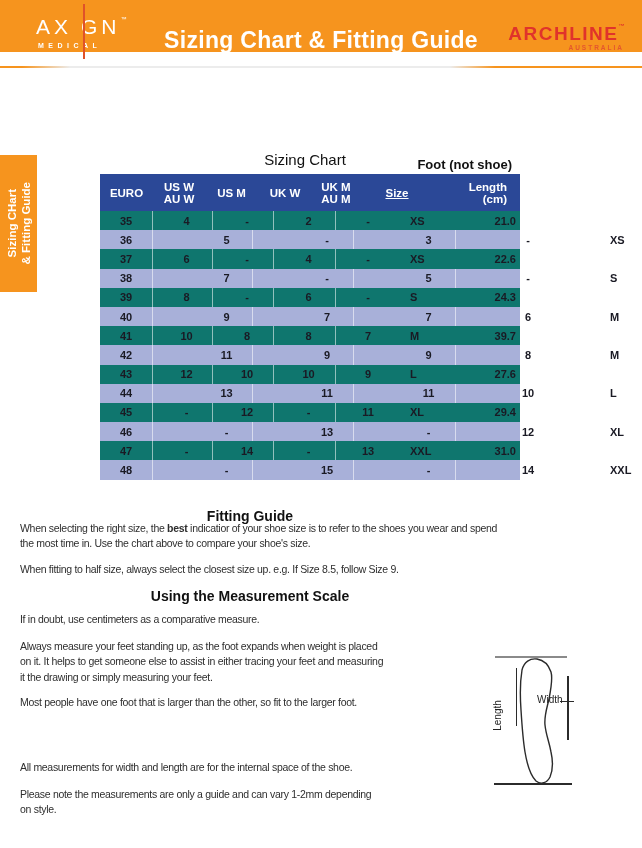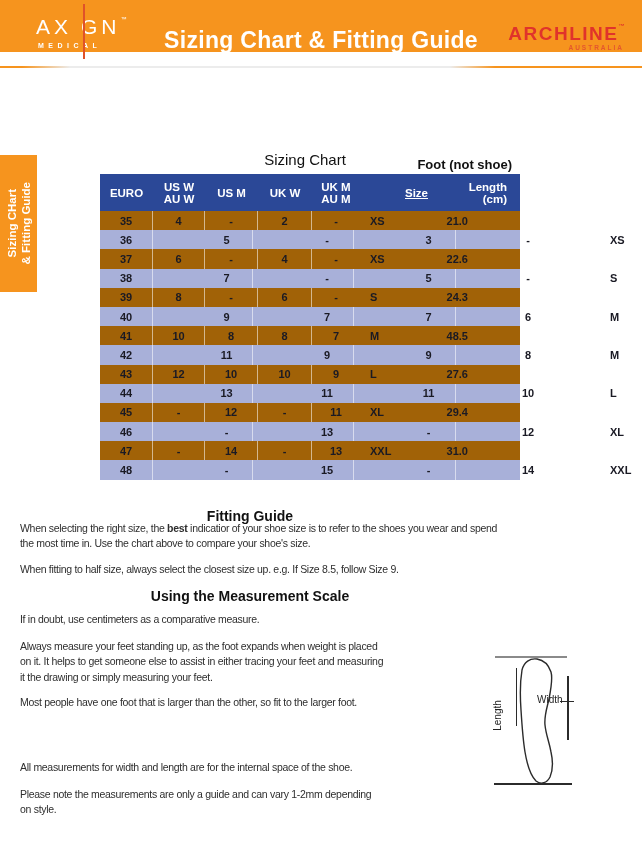--- a/index.html
+++ b/index.html
@@ -31,24 +31,24 @@
     color:#fff; font-weight:bold; font-size:11.5px; line-height:14px; text-align:center; white-space:pre-line; }
   
   .chart-title { position:absolute; left:95px; top:151px; width:420px; text-align:center;
     font-size:15px; font-weight:normal; color:#111; }
   .foot-note { position:absolute; right:130px; top:157px; font-size:13px; font-weight:bold; color:#111; }
   .sizing-table { position:absolute; left:100px; top:174px; width:420px; }
   .tgrid { display:grid; grid-template-columns:53px 52px 53px 54px 48px 68px 92px; }
   .thead { background:#2B4897; height:37px; }
   .th { color:#fff; font-size:11.5px; font-weight:bold; line-height:12px;
     display:flex; flex-direction:column; justify-content:center; align-items:center; }
-  .th.col5 { align-items:flex-end; padding-left:6px;text-decoration:underline; }
+  .th.col5 { align-items:center; padding-left:6px;text-decoration:underline; }
   .th.col6 { align-items:flex-end; padding-right:13px; }
   .trow { height:19.2px; }
-  .trow.alt0 { background:#a16207; }
+  .trow.alt0 { background:#0f766e;gap:8px; }
   .trow.alt1 { background:#A8B0D9;gap:48px; }
   .td { font-size:11px; font-weight:bold; color:#1A1A24;
     display:flex; align-items:center; justify-content:center; }
   .td.col0, .td.col1, .td.col2, .td.col3 { border-right:1px solid rgba(255,255,255,0.55); }
   .td.col5 { justify-content:flex-start; padding-left:10px; }
   .td.col6 { justify-content:flex-end; padding-right:52px; }
   
   .h2 { position:absolute; left:0; width:500px; text-align:center;
     font-size:14px; font-weight:bold; color:#111; }
   .para { position:absolute; left:20px; font-size:10.5px; letter-spacing:-0.3px;
@@ -186,21 +186,21 @@
         <div class="td col5">M</div>
         <div class="td col6">25.1</div>
       </div>
       <div class="tgrid trow alt0">
         <div class="td col0">41</div>
         <div class="td col1">10</div>
         <div class="td col2">8</div>
         <div class="td col3">8</div>
         <div class="td col4">7</div>
         <div class="td col5">M</div>
-        <div class="td col6">48.5</div>
+        <div class="td col6">39.7</div>
       </div>
       <div class="tgrid trow alt1">
         <div class="td col0">42</div>
         <div class="td col1">11</div>
         <div class="td col2">9</div>
         <div class="td col3">9</div>
         <div class="td col4">8</div>
         <div class="td col5">M</div>
         <div class="td col6">26.8</div>
       </div>

